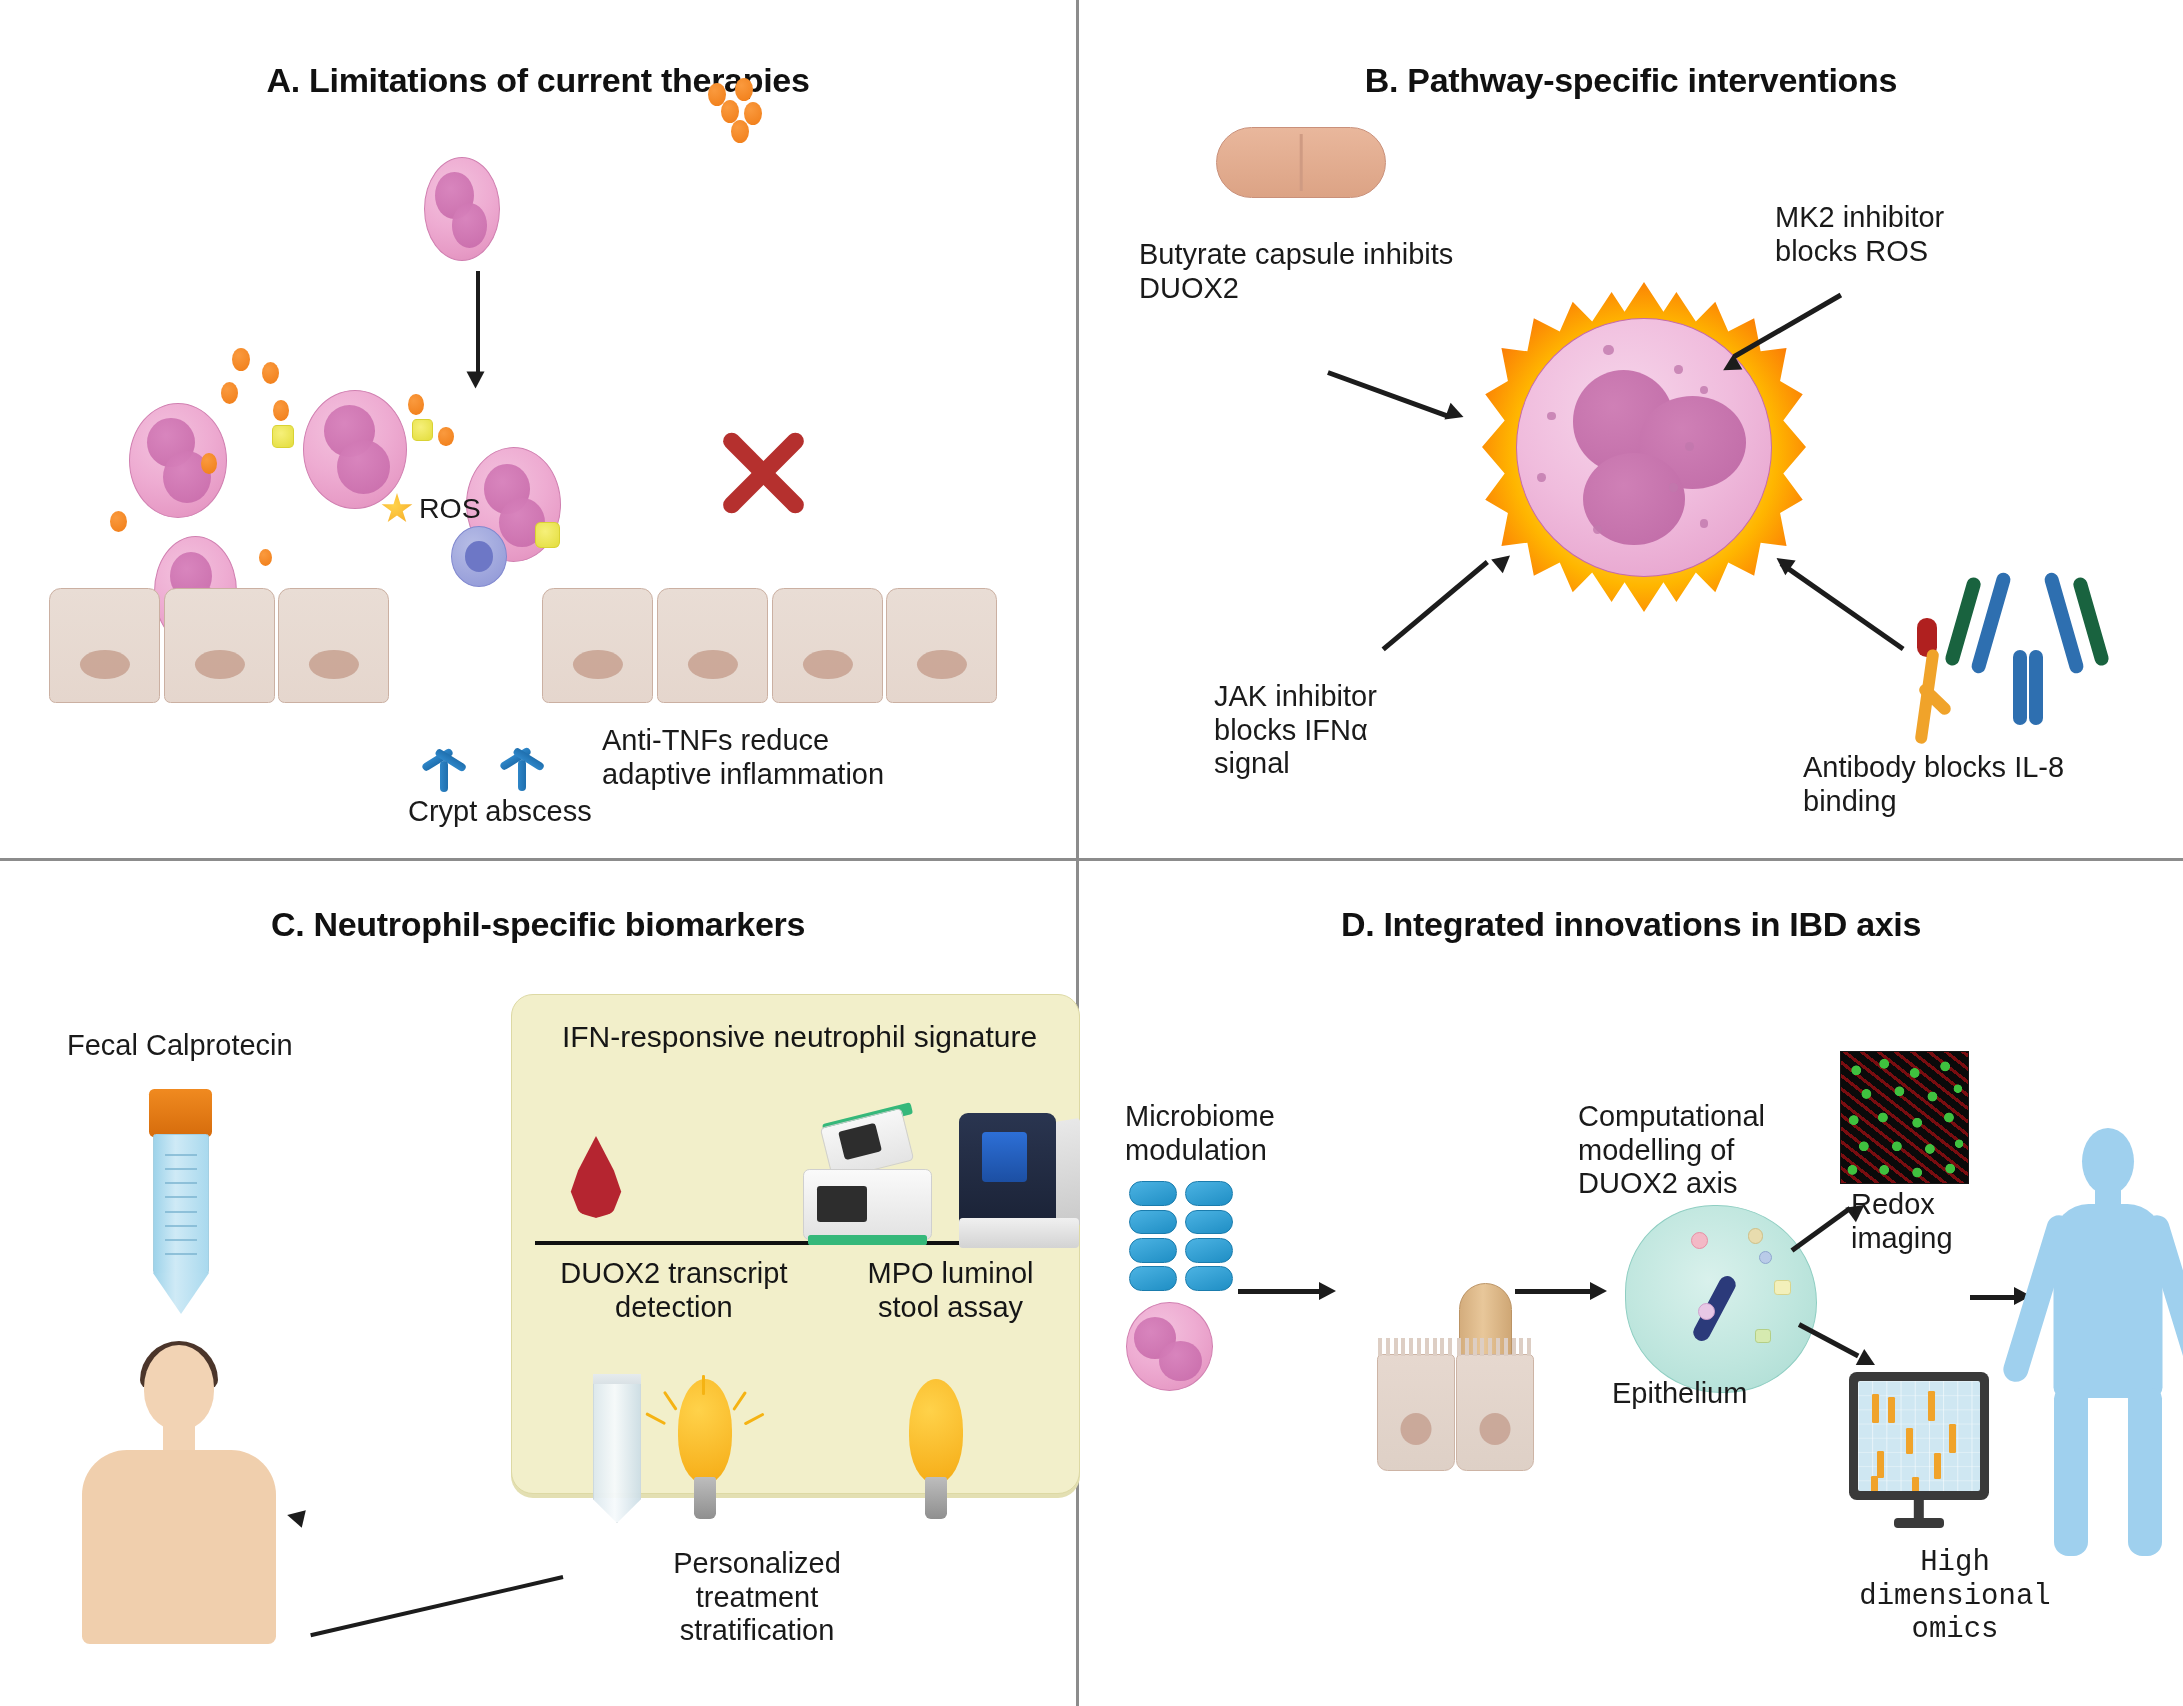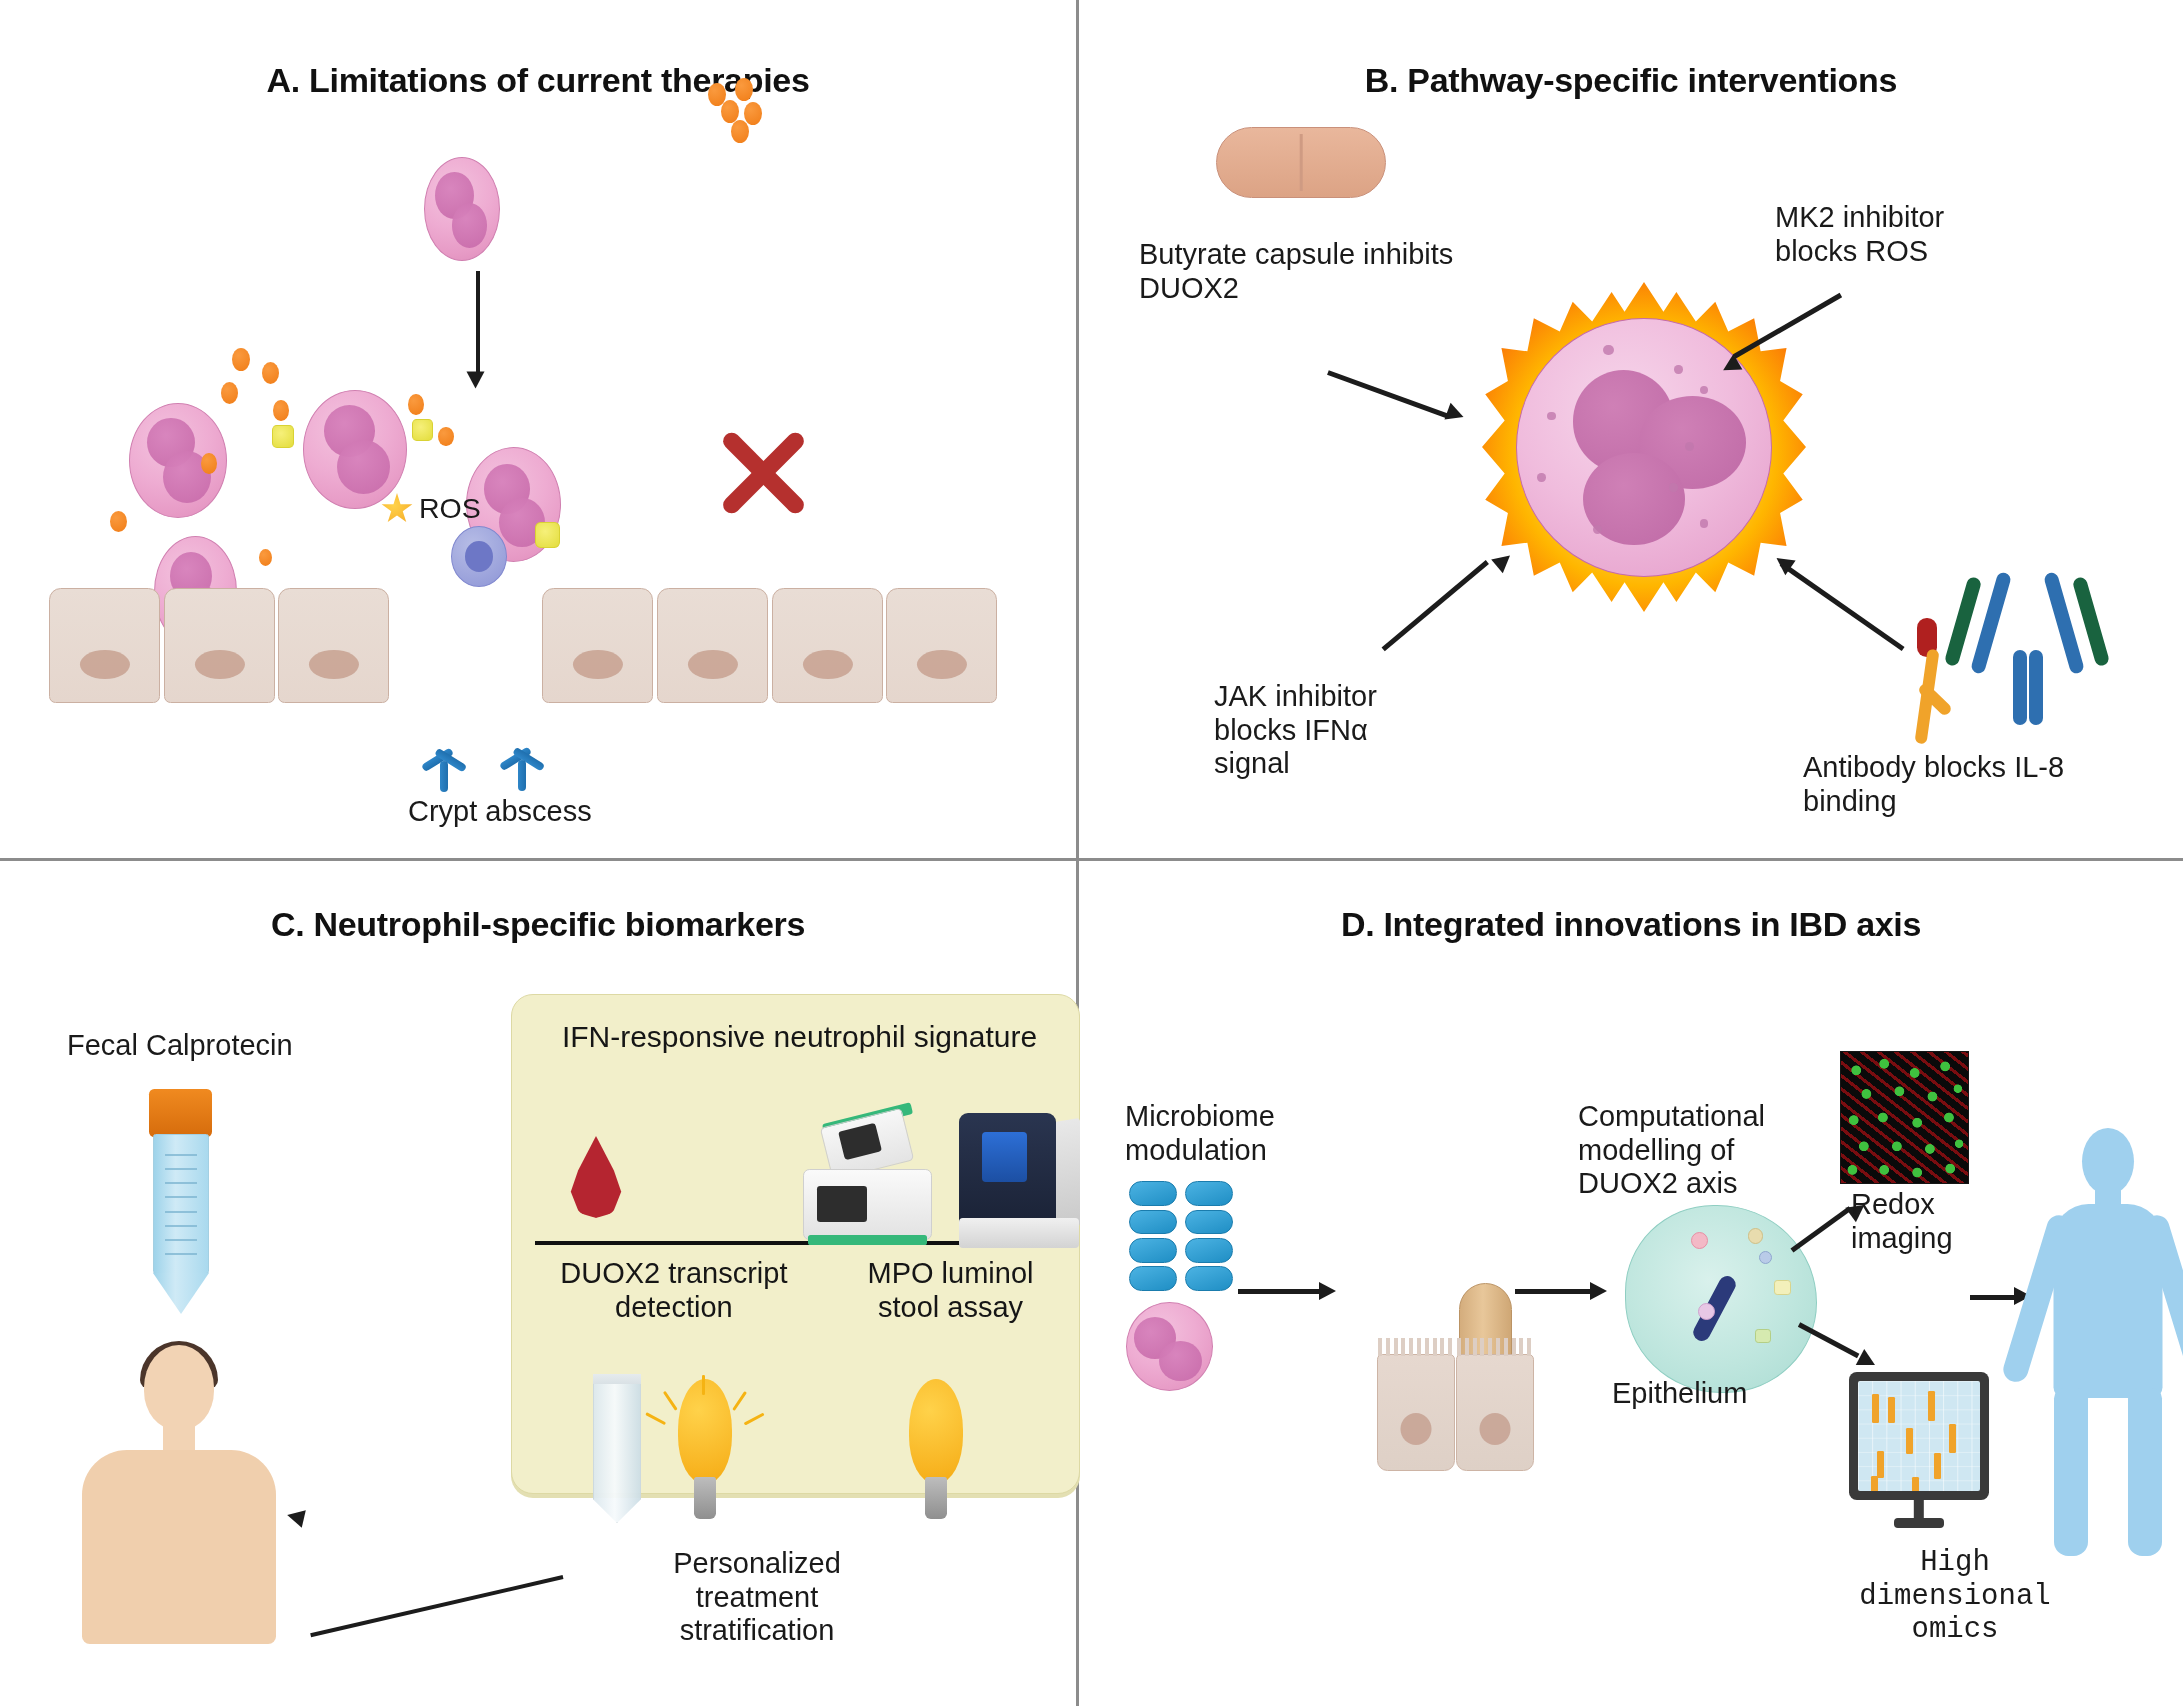--- a/index.html
+++ b/index.html
@@ -490,20 +490,22 @@
       <div class="arm" style="left:5.2px;  top:10.4px; height:34px; transform:rotate(58deg);  transform-origin:50% 100%;"></div>
       <div class="arm" style="left:47px; top:10.4px; height:34px; transform:rotate(-58deg); transform-origin:50% 100%;"></div>
       <div class="arm" style="left:26px; top:36px; height:31px;"></div>
     </div>
     <div class="antibody" style="left:492px;top:724px;width:62px;height:67px;">
       <div class="arm" style="left:5.2px;  top:10.4px; height:34px; transform:rotate(58deg);  transform-origin:50% 100%;"></div>
       <div class="arm" style="left:47px; top:10.4px; height:34px; transform:rotate(-58deg); transform-origin:50% 100%;"></div>
       <div class="arm" style="left:26px; top:36px; height:31px;"></div>
     </div>
 
+    <div class="lbl" style="left:602px;top:724px;width:414px;">Anti-TNFs reduce
+adaptive inflammation</div>
     <div class="lbl" style="left:396px;top:795px;margin-left:12px;">Crypt abscess</div>
   </div>
 
   <div class="panel" id="panelB">
     <div class="panel-title" id="titleB">B. Pathway-specific interventions</div>
   </div>
 
   <div id="tablet-b">
       <div class="score"></div>
     </div>

